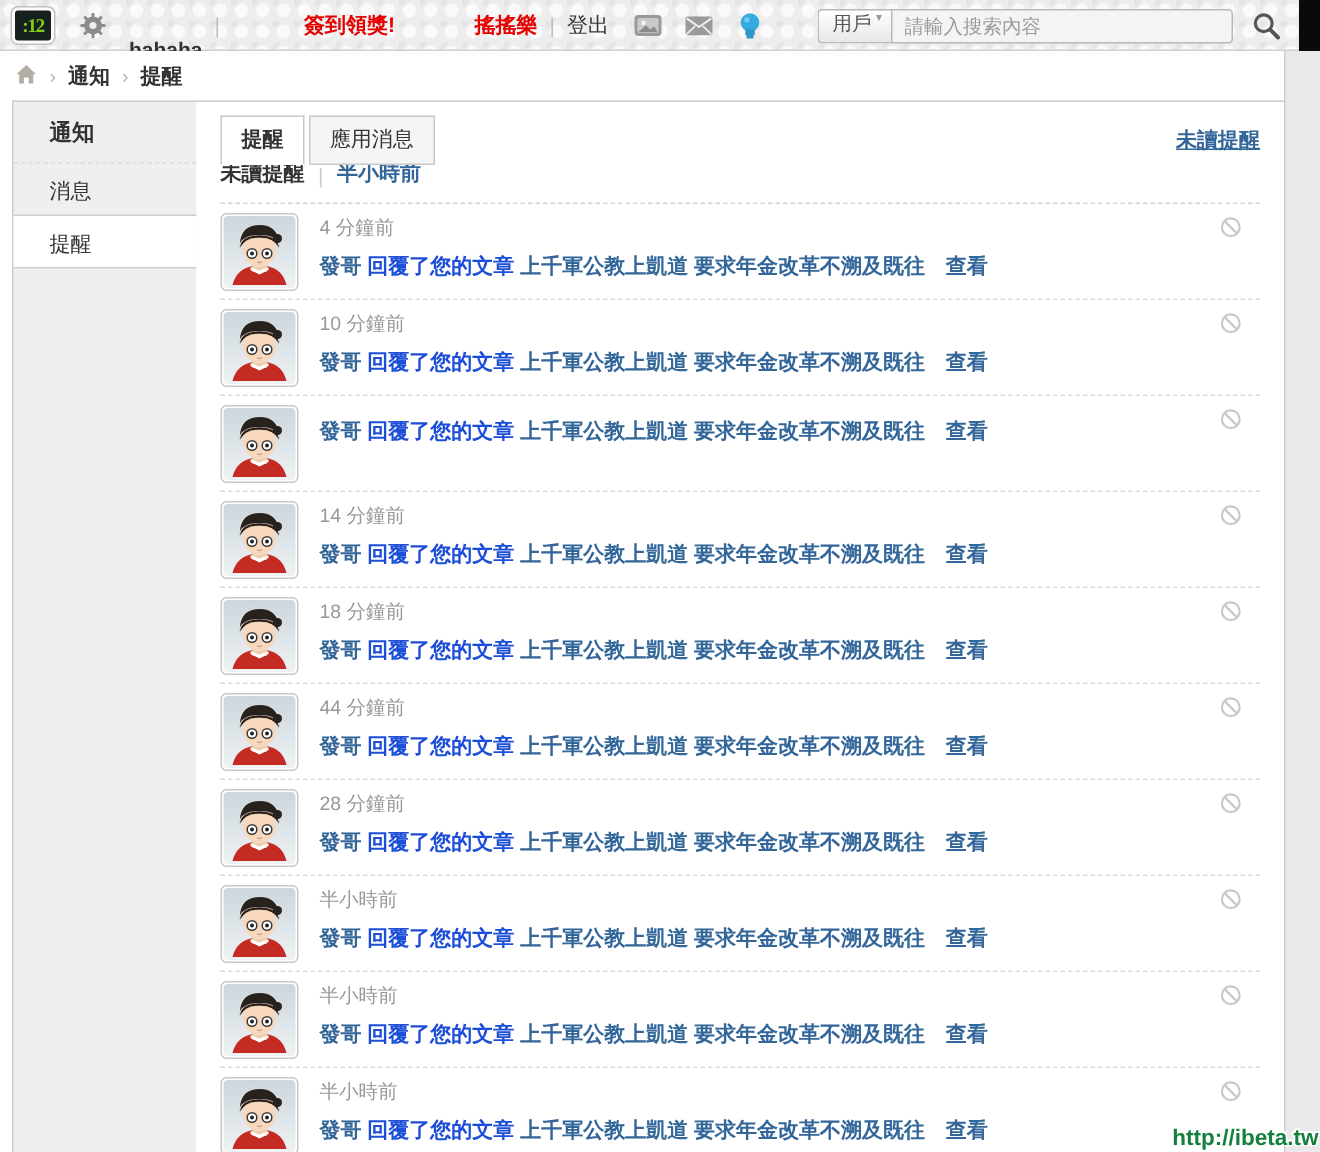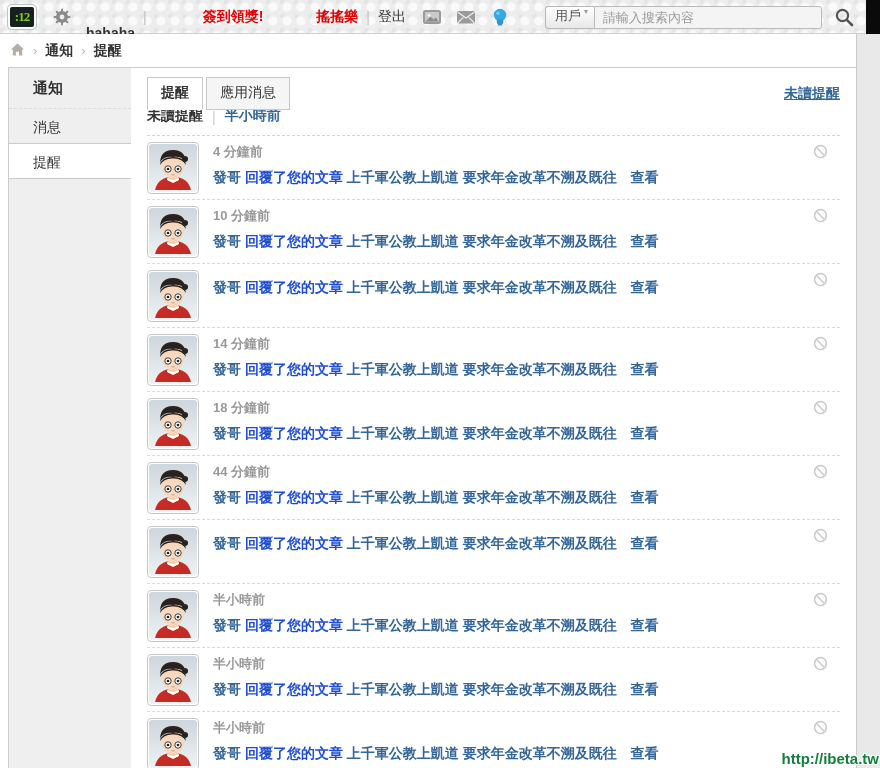--- a/index.html
+++ b/index.html
@@ -103,21 +103,21 @@
   }
   .avatar-box {
     width:52px; height:52px; border:1px solid #c6c6c6; border-radius:4px;
     background:#fff; padding:1px; flex:0 0 auto;
   }
   .avatar-inner {
     width:48px; height:48px; border-radius:3px; overflow:hidden;
     background:linear-gradient(#cdd6dc,#eef2f4);
   }
   .n-content { margin-left:14px; padding-top:1px; }
-  .n-time { color:#999; font-size:13px; line-height:18px;font-weight:bold; }
+  .n-time { color:#999; font-size:13px; line-height:18px; }
   .n-msg { font-weight:bold; font-size:14px; margin-top:7px; line-height:19px; }
   .n-user, .n-title, .n-view { color:#336699; cursor:pointer;text-align:center; }
   .n-action { color:#1d4ed8; }
   .n-view { margin-left:10px; }
   .block-btn { position:absolute; right:12px; top:8px; width:15px; height:15px; cursor:pointer; }
   
   .watermark {
     position:absolute; right:1px; bottom:1px; font-size:15px; font-weight:bold; color:#15803d;
     text-shadow:-1px -1px 0 #fff,1px -1px 0 #fff,-1px 1px 0 #fff,1px 1px 0 #fff,0 1px 0 #fff,0 -1px 0 #fff,1px 0 0 #fff,-1px 0 0 #fff;
     letter-spacing:0px; z-index:50;
@@ -435,20 +435,21 @@
           <circle cx="19" cy="25" r="3.2" fill="#fff" stroke="#3a3a3a" stroke-width="1"></circle>
           <circle cx="29" cy="25" r="3.2" fill="#fff" stroke="#3a3a3a" stroke-width="1"></circle>
           <circle cx="19" cy="25" r="1.3" fill="#222"></circle>
           <circle cx="29" cy="25" r="1.3" fill="#222"></circle>
           <path d="M22.5 30.5 Q24 31.6 25.5 30.5" stroke="#c98" stroke-width="1" fill="none"></path>
           <path d="M18 36 L24 39 L30 36 L30 34 L24 36.5 L18 34 Z" fill="#fff"></path>
         </svg>
       </div>
     </div>
     <div class="n-content">
+      <div class="n-time">28 分鐘前</div>
       <div class="n-msg">
         <span class="n-user">發哥</span>
         <span class="n-action">回覆了您的文章</span>
         <span class="n-title">上千軍公教上凱道 要求年金改革不溯及既往</span>
         <span class="n-view">查看</span>
       </div>
     </div>
     <svg class="block-btn" viewBox="0 0 16 16">
       <circle cx="8" cy="8" r="6.3" fill="none" stroke="#c9c9c9" stroke-width="1.6"></circle>
       <line x1="3.8" y1="3.8" x2="12.2" y2="12.2" stroke="#c9c9c9" stroke-width="1.6"></line>

